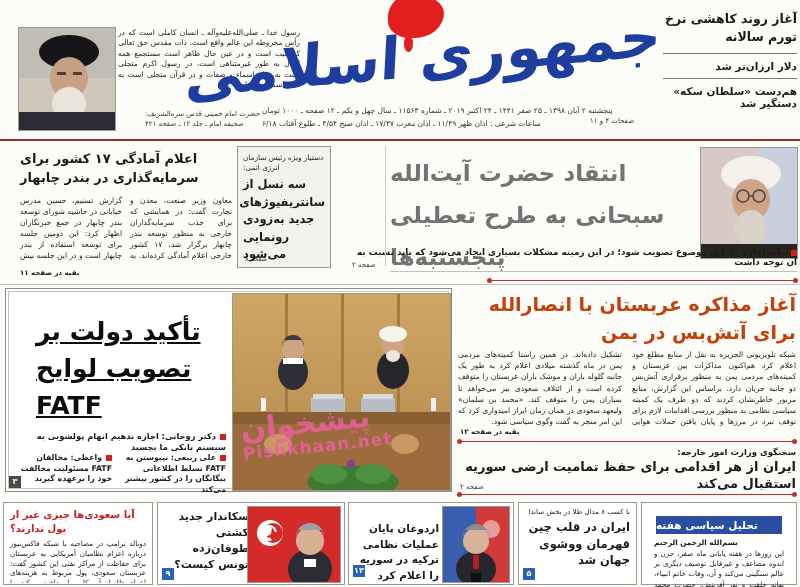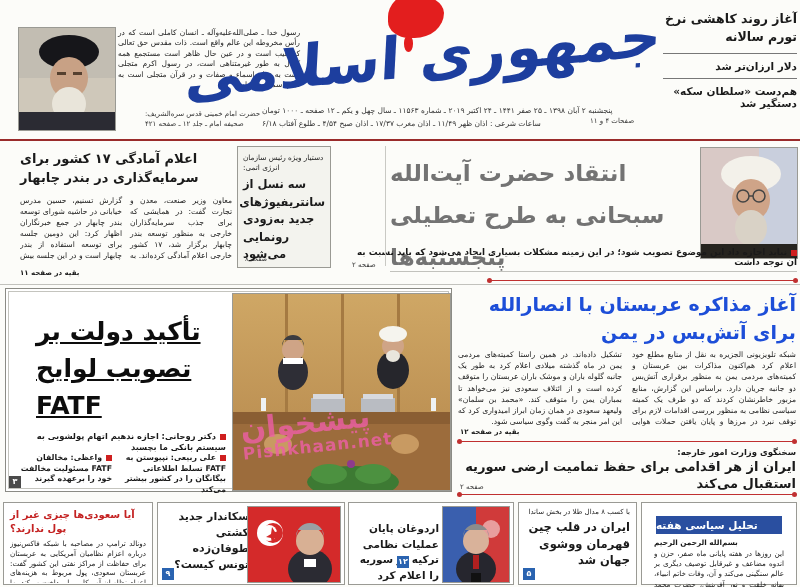--- a/index.html
+++ b/index.html
@@ -171,21 +171,21 @@
     </div>
     <div class="abs rtl r" style="left:112px;top:164px;width:108px;font-size:7.8px;font-weight:bold;line-height:10.5px;">
       <span class="sq"></span><span>علی ربیعی: نپیوستن به FATF تسلط اطلاعاتی بیگانگان را در کشور بیشتر می‌کند</span>
     </div>
     <div class="abs rtl r" style="left:10px;top:164px;width:96px;font-size:7.8px;font-weight:bold;line-height:10.5px;">
       <span class="sq"></span><span>واعظی: مخالفان FATF مسئولیت مخالفت خود را برعهده گیرند</span>
     </div>
     <div class="badge dark" style="left:3px;bottom:3px;">۳</div>
   </div>
 
-  <div class="abs rtl r bold" style="left:456px;top:290px;width:340px;font-size:19px;line-height:28px;color:#1d4ed8;">آغاز مذاکره عربستان با انصارالله برای آتش‌بس در یمن</div>
+  <div class="abs rtl r bold" style="left:456px;top:290px;width:340px;font-size:19px;line-height:28px;color:#c2410c;">آغاز مذاکره عربستان با انصارالله برای آتش‌بس در یمن</div>
   <div class="abs rtl j" style="left:458px;top:349px;width:338px;height:86px;font-size:7.6px;line-height:11.2px;column-count:2;column-gap:10px;overflow:hidden;">شبکه تلویزیونی الجزیره به نقل از منابع مطلع خود اعلام کرد هم‌اکنون مذاکرات بین عربستان و کمیته‌های مردمی یمن به منظور برقراری آتش‌بس دو جانبه جریان دارد. براساس این گزارش، منابع مزبور خاطرنشان کردند که دو طرف یک کمیته سیاسی نظامی به منظور بررسی اقدامات لازم برای توقف نبرد در مرزها و پایان یافتن حملات هوایی تشکیل داده‌اند. در همین راستا کمیته‌های مردمی یمن در ماه گذشته میلادی اعلام کرد به طور یک جانبه گلوله باران و موشک باران عربستان را متوقف کرده است و از ائتلاف سعودی نیز می‌خواهد تا بمباران یمن را متوقف کند. «محمد بن سلمان» ولیعهد سعودی در همان زمان ابراز امیدواری کرد که این امر منجر به گفت وگوی سیاسی شود.</div>
   <div class="abs bold" style="left:460px;top:428px;font-size:7px;">بقیه در صفحه ۱۲</div>
   <div class="abs redline" style="left:458px;top:441px;width:338px;"></div>
 
   <div class="abs rtl r kicker" style="left:458px;top:447px;width:338px;">سخنگوی وزارت امور خارجه:</div>
   <div class="abs rtl r bold" style="left:458px;top:458px;width:338px;font-size:13px;line-height:17px;">ایران از هر اقدامی برای حفظ تمامیت ارضی سوریه استقبال می‌کند</div>
   <div class="abs tiny" style="left:460px;top:483px;">صفحه ۲</div>
   <div class="abs redline" style="left:458px;top:494px;width:338px;"></div>
 
   <div class="abs box rtl" style="left:3px;top:502px;width:150px;height:83px;padding:5px 6px;">
@@ -206,21 +206,21 @@
         <ellipse cx="62" cy="62" rx="22" ry="20" fill="#2b2b33"></ellipse>
         <circle cx="62" cy="34" r="14" fill="#d8b094"></circle>
         <path d="M48 30 a14 14 0 0 1 28 0 l-2 -7 -24 0 z" fill="#9aa0a4"></path>
         <rect x="56" y="52" width="12" height="8" fill="#fff"></rect>
       </svg>
     </div>
   </div>
 
   <div class="abs box" style="left:348px;top:502px;width:166px;height:83px;">
     <div class="abs rtl r bold" style="left:6px;top:18px;width:84px;font-size:10.5px;line-height:15.5px;">اردوغان پایان عملیات نظامی ترکیه در سوریه را اعلام کرد</div>
-    <div class="badge" style="left:4px;bottom:16px;margin-left:44px;">۱۲</div>
+    <div class="badge" style="left:4px;bottom:7px;">۱۲</div>
     <div class="abs phframe" style="right:3px;top:3px;width:66px;height:75px;">
       <svg width="66" height="75" viewBox="0 0 66 75">
         <rect width="33" height="75" fill="#3a5fae"></rect>
         <rect x="33" width="33" height="75" fill="#d03a3a"></rect>
         <circle cx="48" cy="22" r="9" fill="#fff" opacity=".5"></circle>
         <ellipse cx="33" cy="62" rx="20" ry="18" fill="#26262e"></ellipse>
         <circle cx="33" cy="34" r="13" fill="#d9b29a"></circle>
         <path d="M20 30 a13 13 0 0 1 26 0 l-2 -7 -22 0 z" fill="#8c8c8c"></path>
         <rect x="30" y="48" width="6" height="14" fill="#b02020"></rect>
         <rect x="28" y="66" width="10" height="9" fill="#111"></rect>

